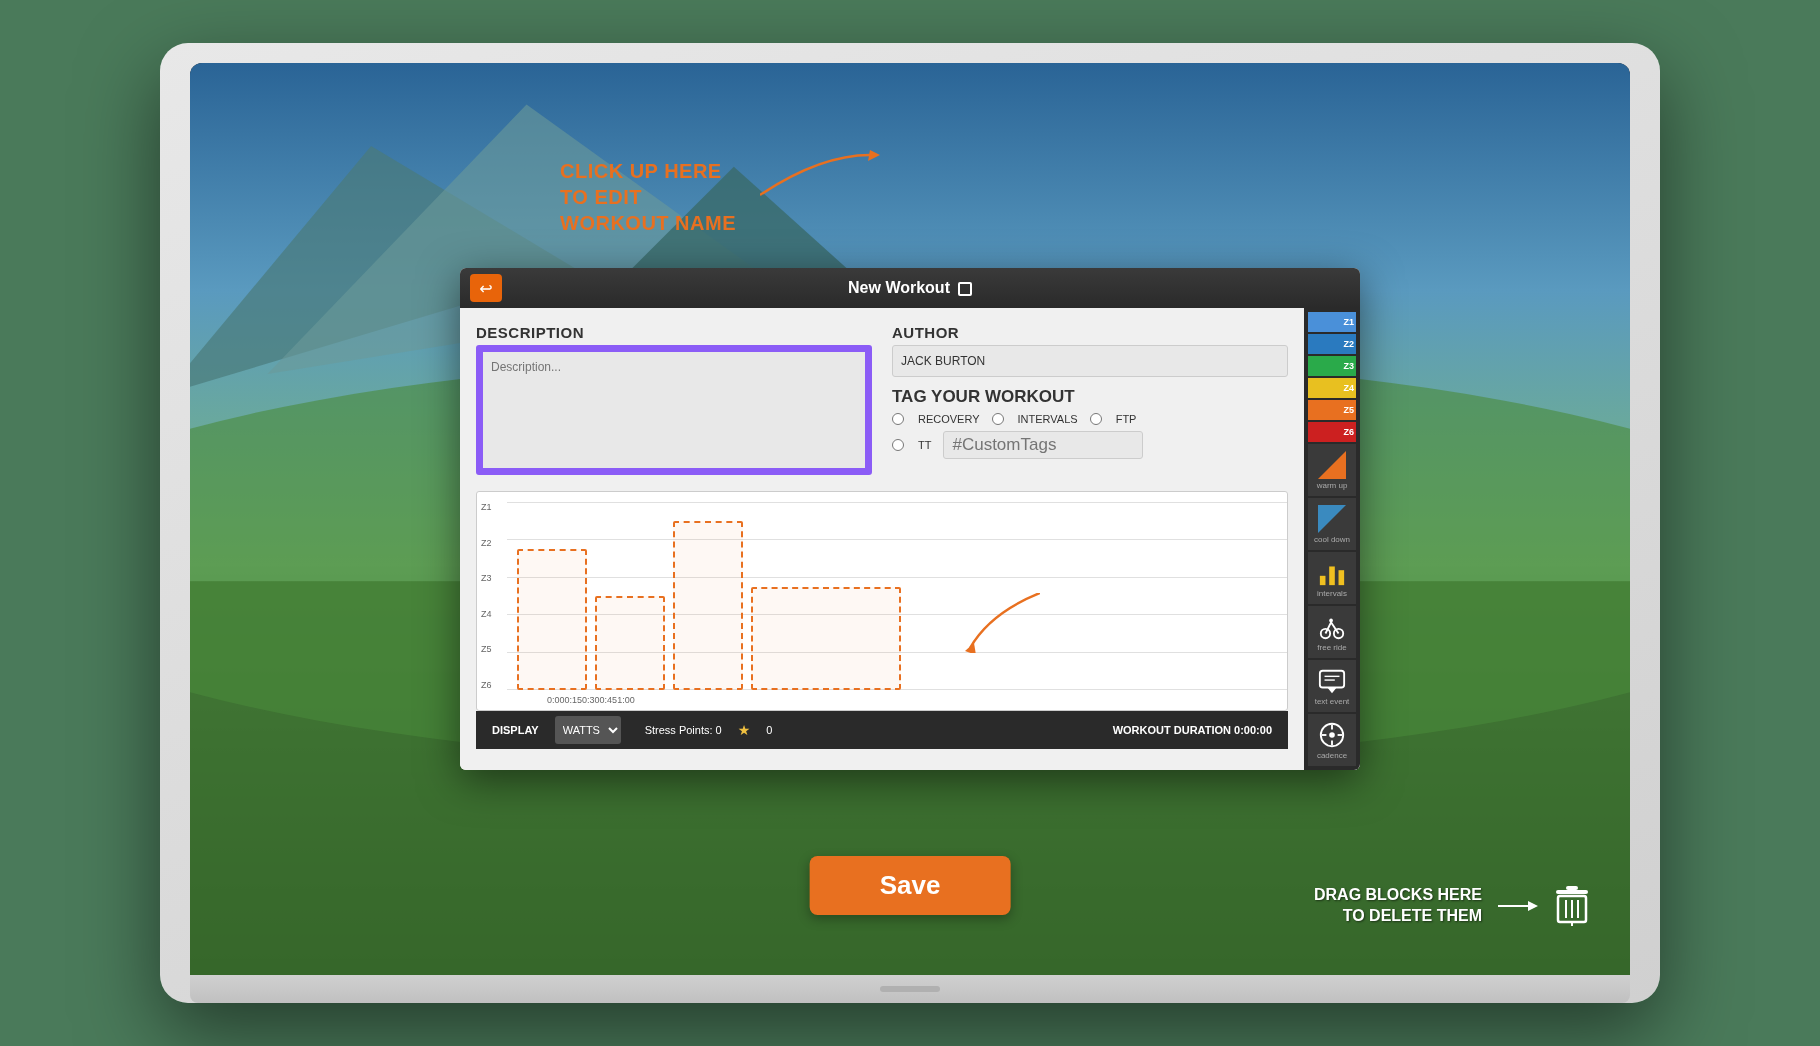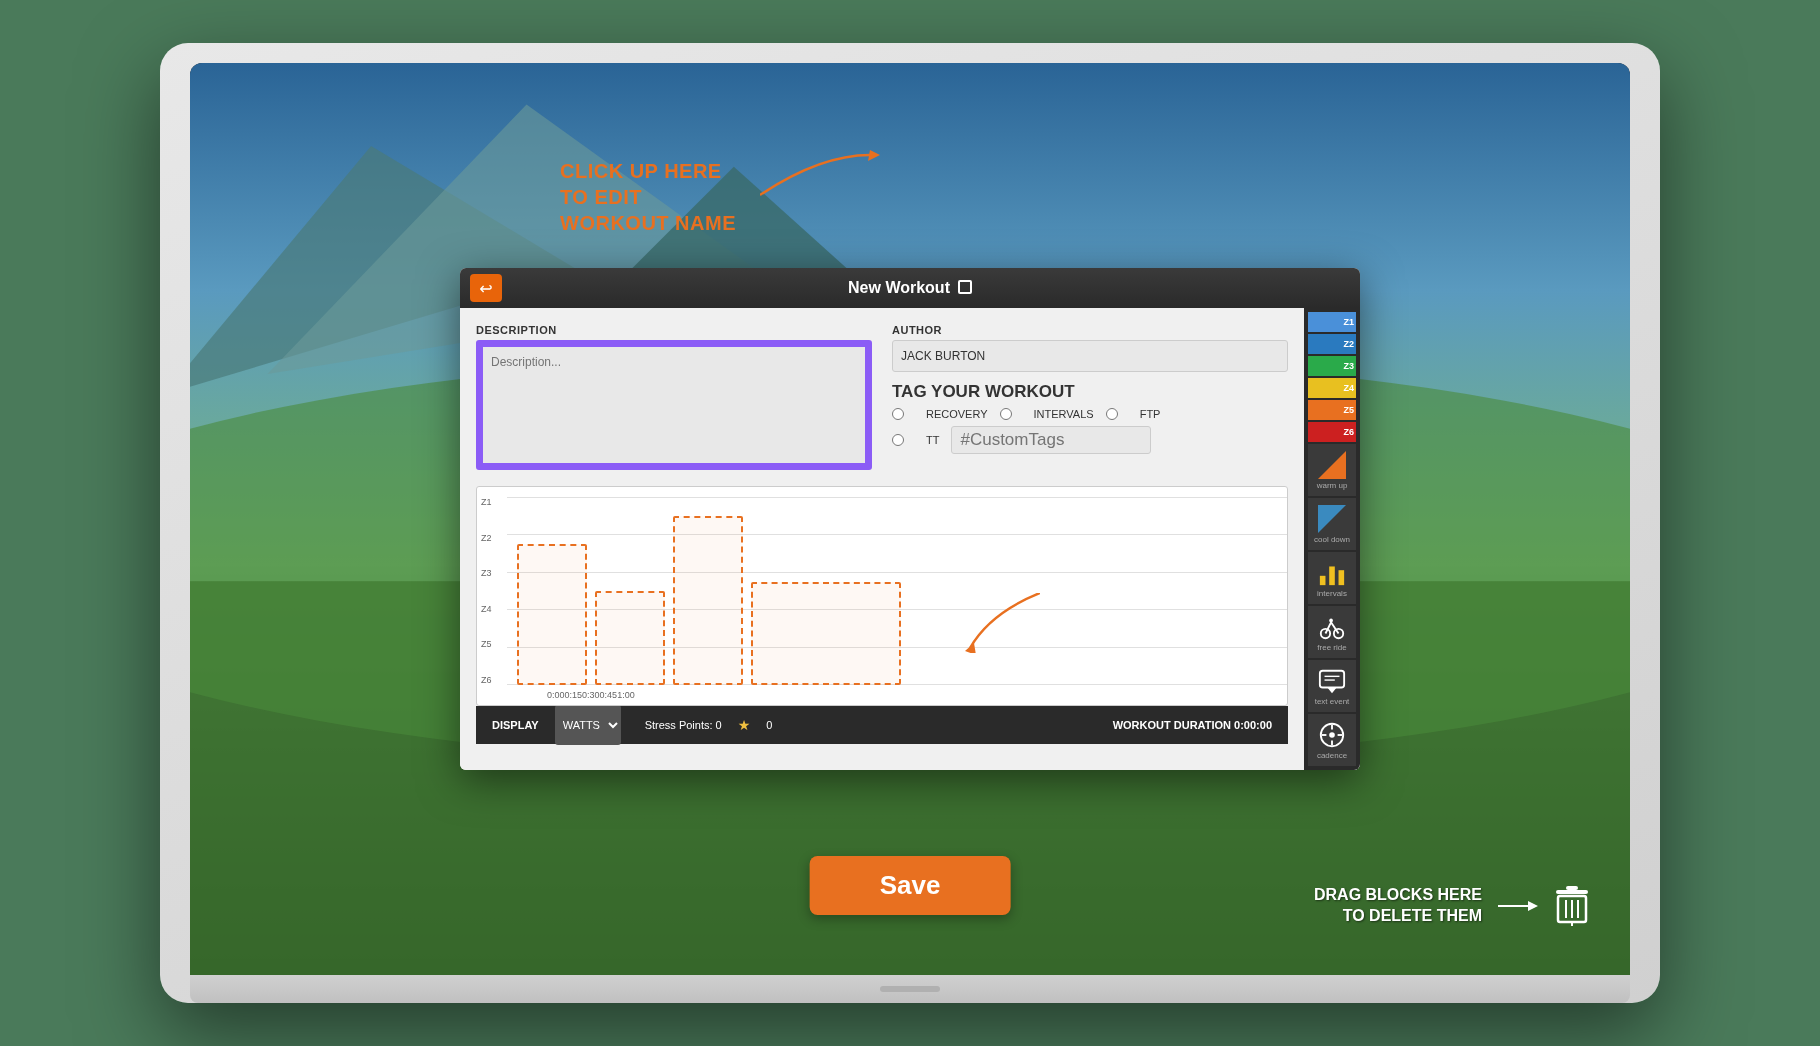--- a/index.html
+++ b/index.html
@@ -91,21 +91,21 @@
       content: '↩';
       color: white;
       font-size: 16px;
     }
 
     .title-bar-title {
       color: white;
       font-size: 16px;
       font-weight: bold;
       display: flex;
-      align-items: center;
+      align-items: flex-end;
       gap: 8px;
     }
 
     .title-bar-title .edit-icon {
       width: 14px;
       height: 14px;
       border: 2px solid white;
       border-radius: 2px;
       display: inline-flex;
       position: relative;
@@ -190,21 +190,21 @@
 
     .form-col-left {
       flex: 1;
     }
 
     .form-col-right {
       flex: 1;
     }
 
     .field-label {
-      font-size: 11px;
+      font-size: 15px;
       font-weight: bold;
       color: #333;
       margin-bottom: 4px;
       letter-spacing: 0.5px;
     }
 
     .description-field {
       width: 100%;
       height: 130px;
       background: #e8e8e8;
@@ -243,21 +243,21 @@
     .tags-row {
       display: flex;
       align-items: center;
       gap: 12px;
       margin-bottom: 6px;
     }
 
     .radio-label {
       display: flex;
       align-items: flex-start;
-      gap: 22px;
+      gap: 14px;
       font-size: 11px;
       color: #333;
       cursor: pointer;
     }
 
     .radio-input {
       width: 12px;
       height: 12px;
       accent-color: #e8640a;
       cursor: pointer;
@@ -369,21 +369,21 @@
       gap: 16px;
     }
 
     .bottom-bar-label {
       font-size: 11px;
       color: white;
       font-weight: bold;
     }
 
     .display-select {
-      height: 40px;
+      height: 28px;
       background: #555;
       border: none;
       color: white;
       font-size: 11px;
       padding: 0 4px;
       border-radius: 3px;
       cursor: pointer;
     }
 
     .stress-points {

